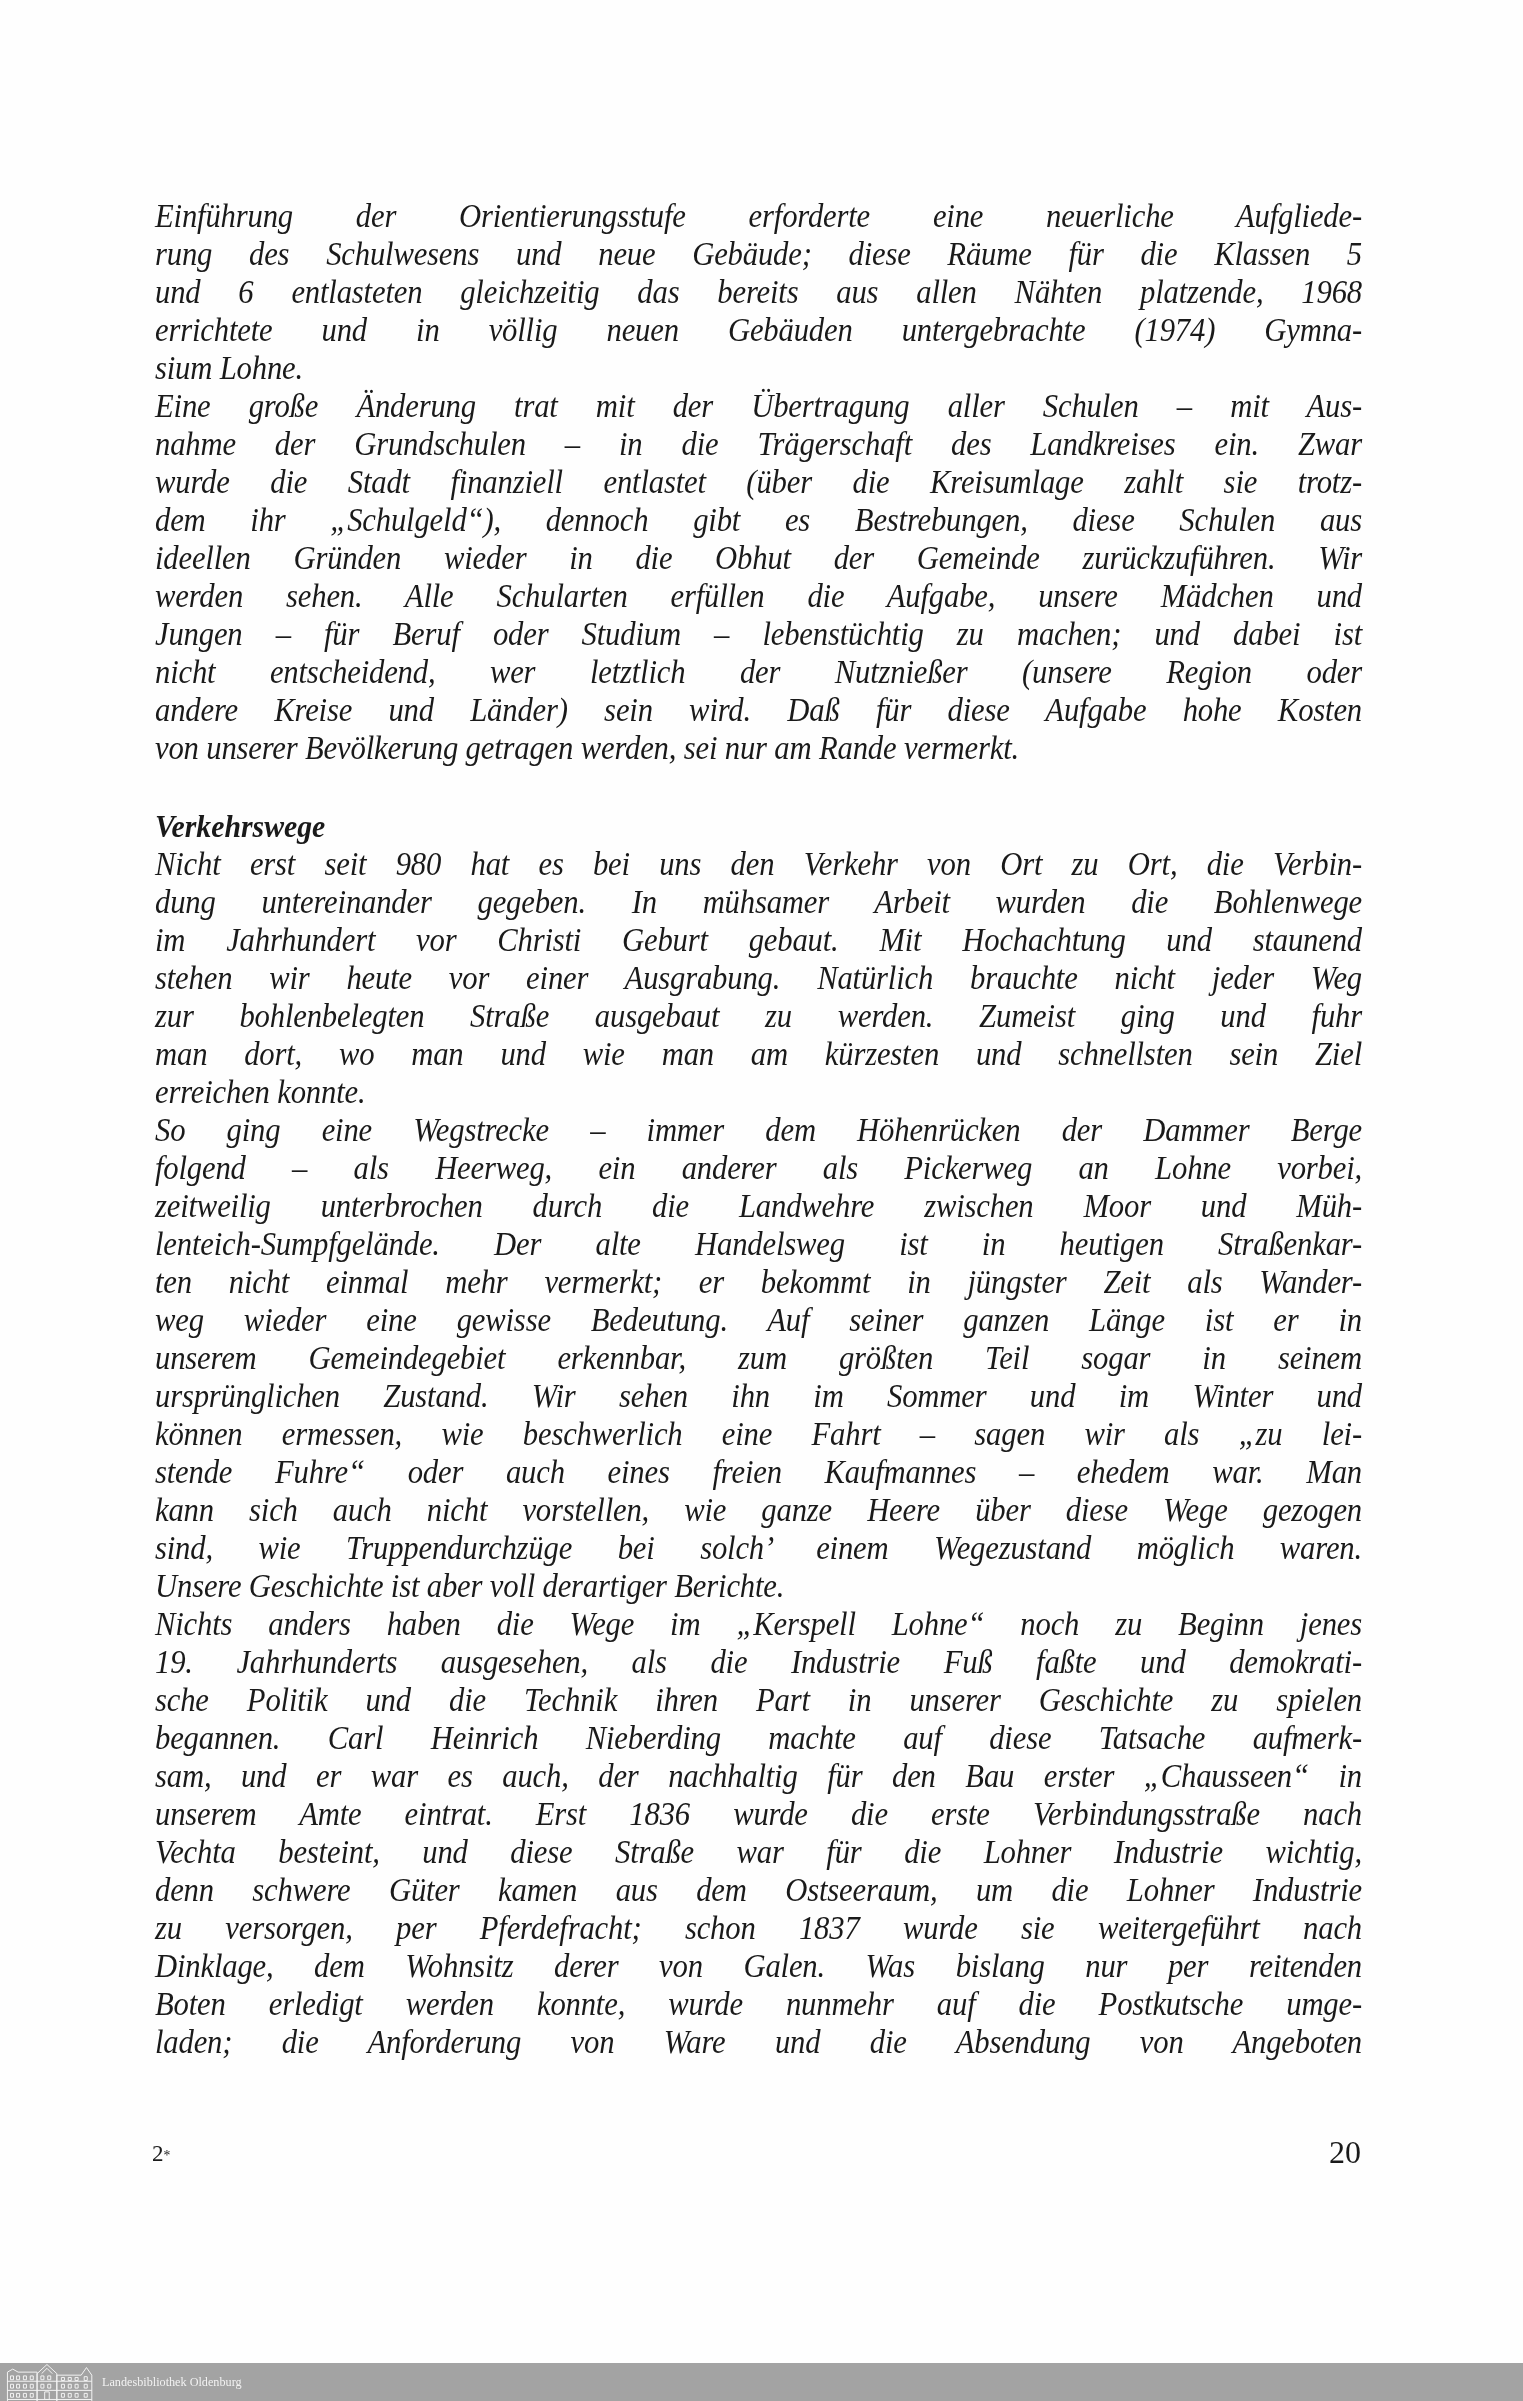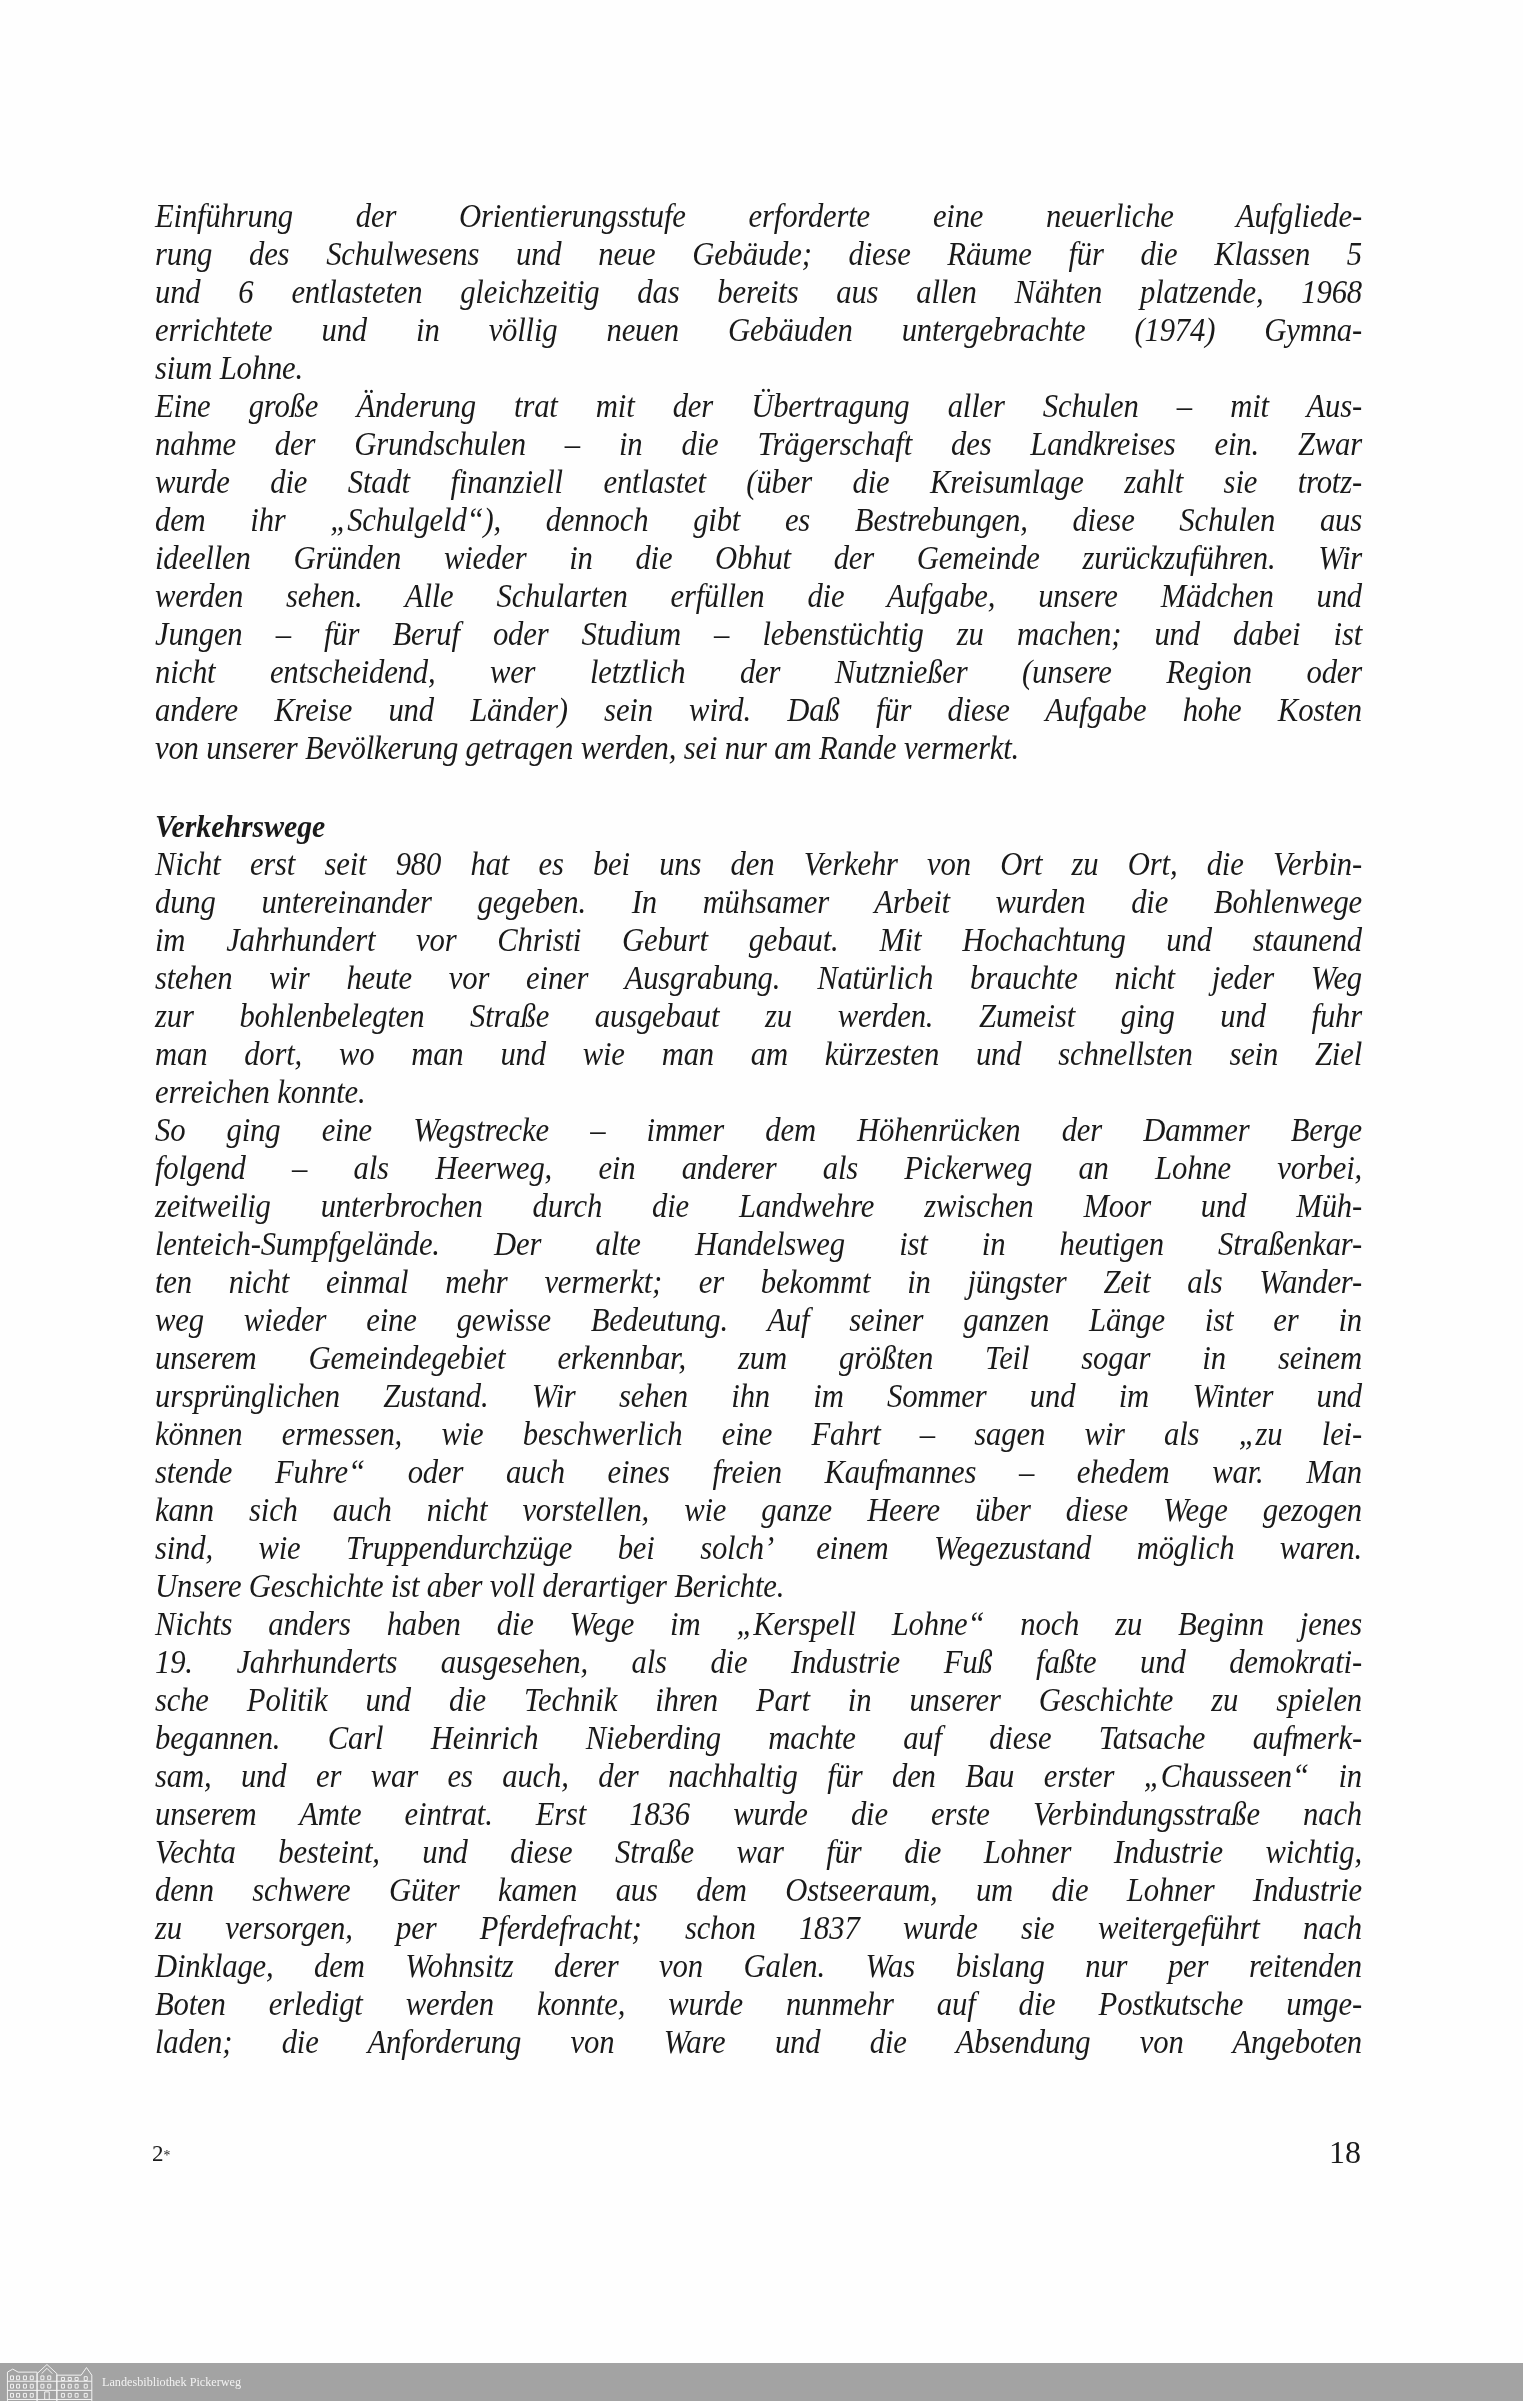--- a/index.html
+++ b/index.html
@@ -175,35 +175,35 @@
     <span class="line">Boten erledigt werden konnte, wurde nunmehr auf die Postkutsche umge-</span>
     <span class="line">laden; die Anforderung von Ware und die Absendung von Angeboten</span>
   </div>
 
 </div>
 
 <div class="sig-mark">
   <span>2</span><span class="star">*</span>
 </div>
 
-<div class="page-number">18</div>
+<div class="page-number">20</div>
 
 <div class="footer-bar">
   <svg class="library-logo" viewBox="0 0 118 50" xmlns="http://www.w3.org/2000/svg">
     <g fill="none" stroke="#f4f4f4" stroke-width="1.3">
 
       <path d="M3 50 V12 L10 8 L17 12 H42 V50"></path>
 
       <path d="M42 50 V14 L55 2 L68 14 V50"></path>
       <path d="M48 14 L55 7 L62 14"></path>
 
       <path d="M68 50 V16 H100 L107 6 L114 16 V50"></path>
 
       <path d="M3 24 H114 M3 36 H114 M3 48 H114"></path>
 
       <path d="M7 17 h4 v5 h-4z M15 17 h4 v5 h-4z M24 17 h4 v5 h-4z M33 17 h4 v5 h-4z M47 17 h4 v5 h-4z M56 17 h4 v5 h-4z M74 19 h4 v4 h-4z M83 19 h4 v4 h-4z M92 19 h4 v4 h-4z M104 18 h4 v5 h-4z"></path>
       <path d="M7 28 h4 v5 h-4z M15 28 h4 v5 h-4z M24 28 h4 v5 h-4z M33 28 h4 v5 h-4z M47 28 h4 v5 h-4z M56 28 h4 v5 h-4z M74 28 h4 v5 h-4z M83 28 h4 v5 h-4z M92 28 h4 v5 h-4z M104 28 h4 v5 h-4z"></path>
       <path d="M7 40 h4 v5 h-4z M15 40 h4 v5 h-4z M24 40 h4 v5 h-4z M33 40 h4 v5 h-4z M52 38 h6 v10 h-6z M74 40 h4 v5 h-4z M83 40 h4 v5 h-4z M92 40 h4 v5 h-4z M104 40 h4 v5 h-4z"></path>
     </g>
   </svg>
-  <span class="library-name">Landesbibliothek Pickerweg</span>
+  <span class="library-name">Landesbibliothek Oldenburg</span>
 </div>
 
 
 </body></html>

